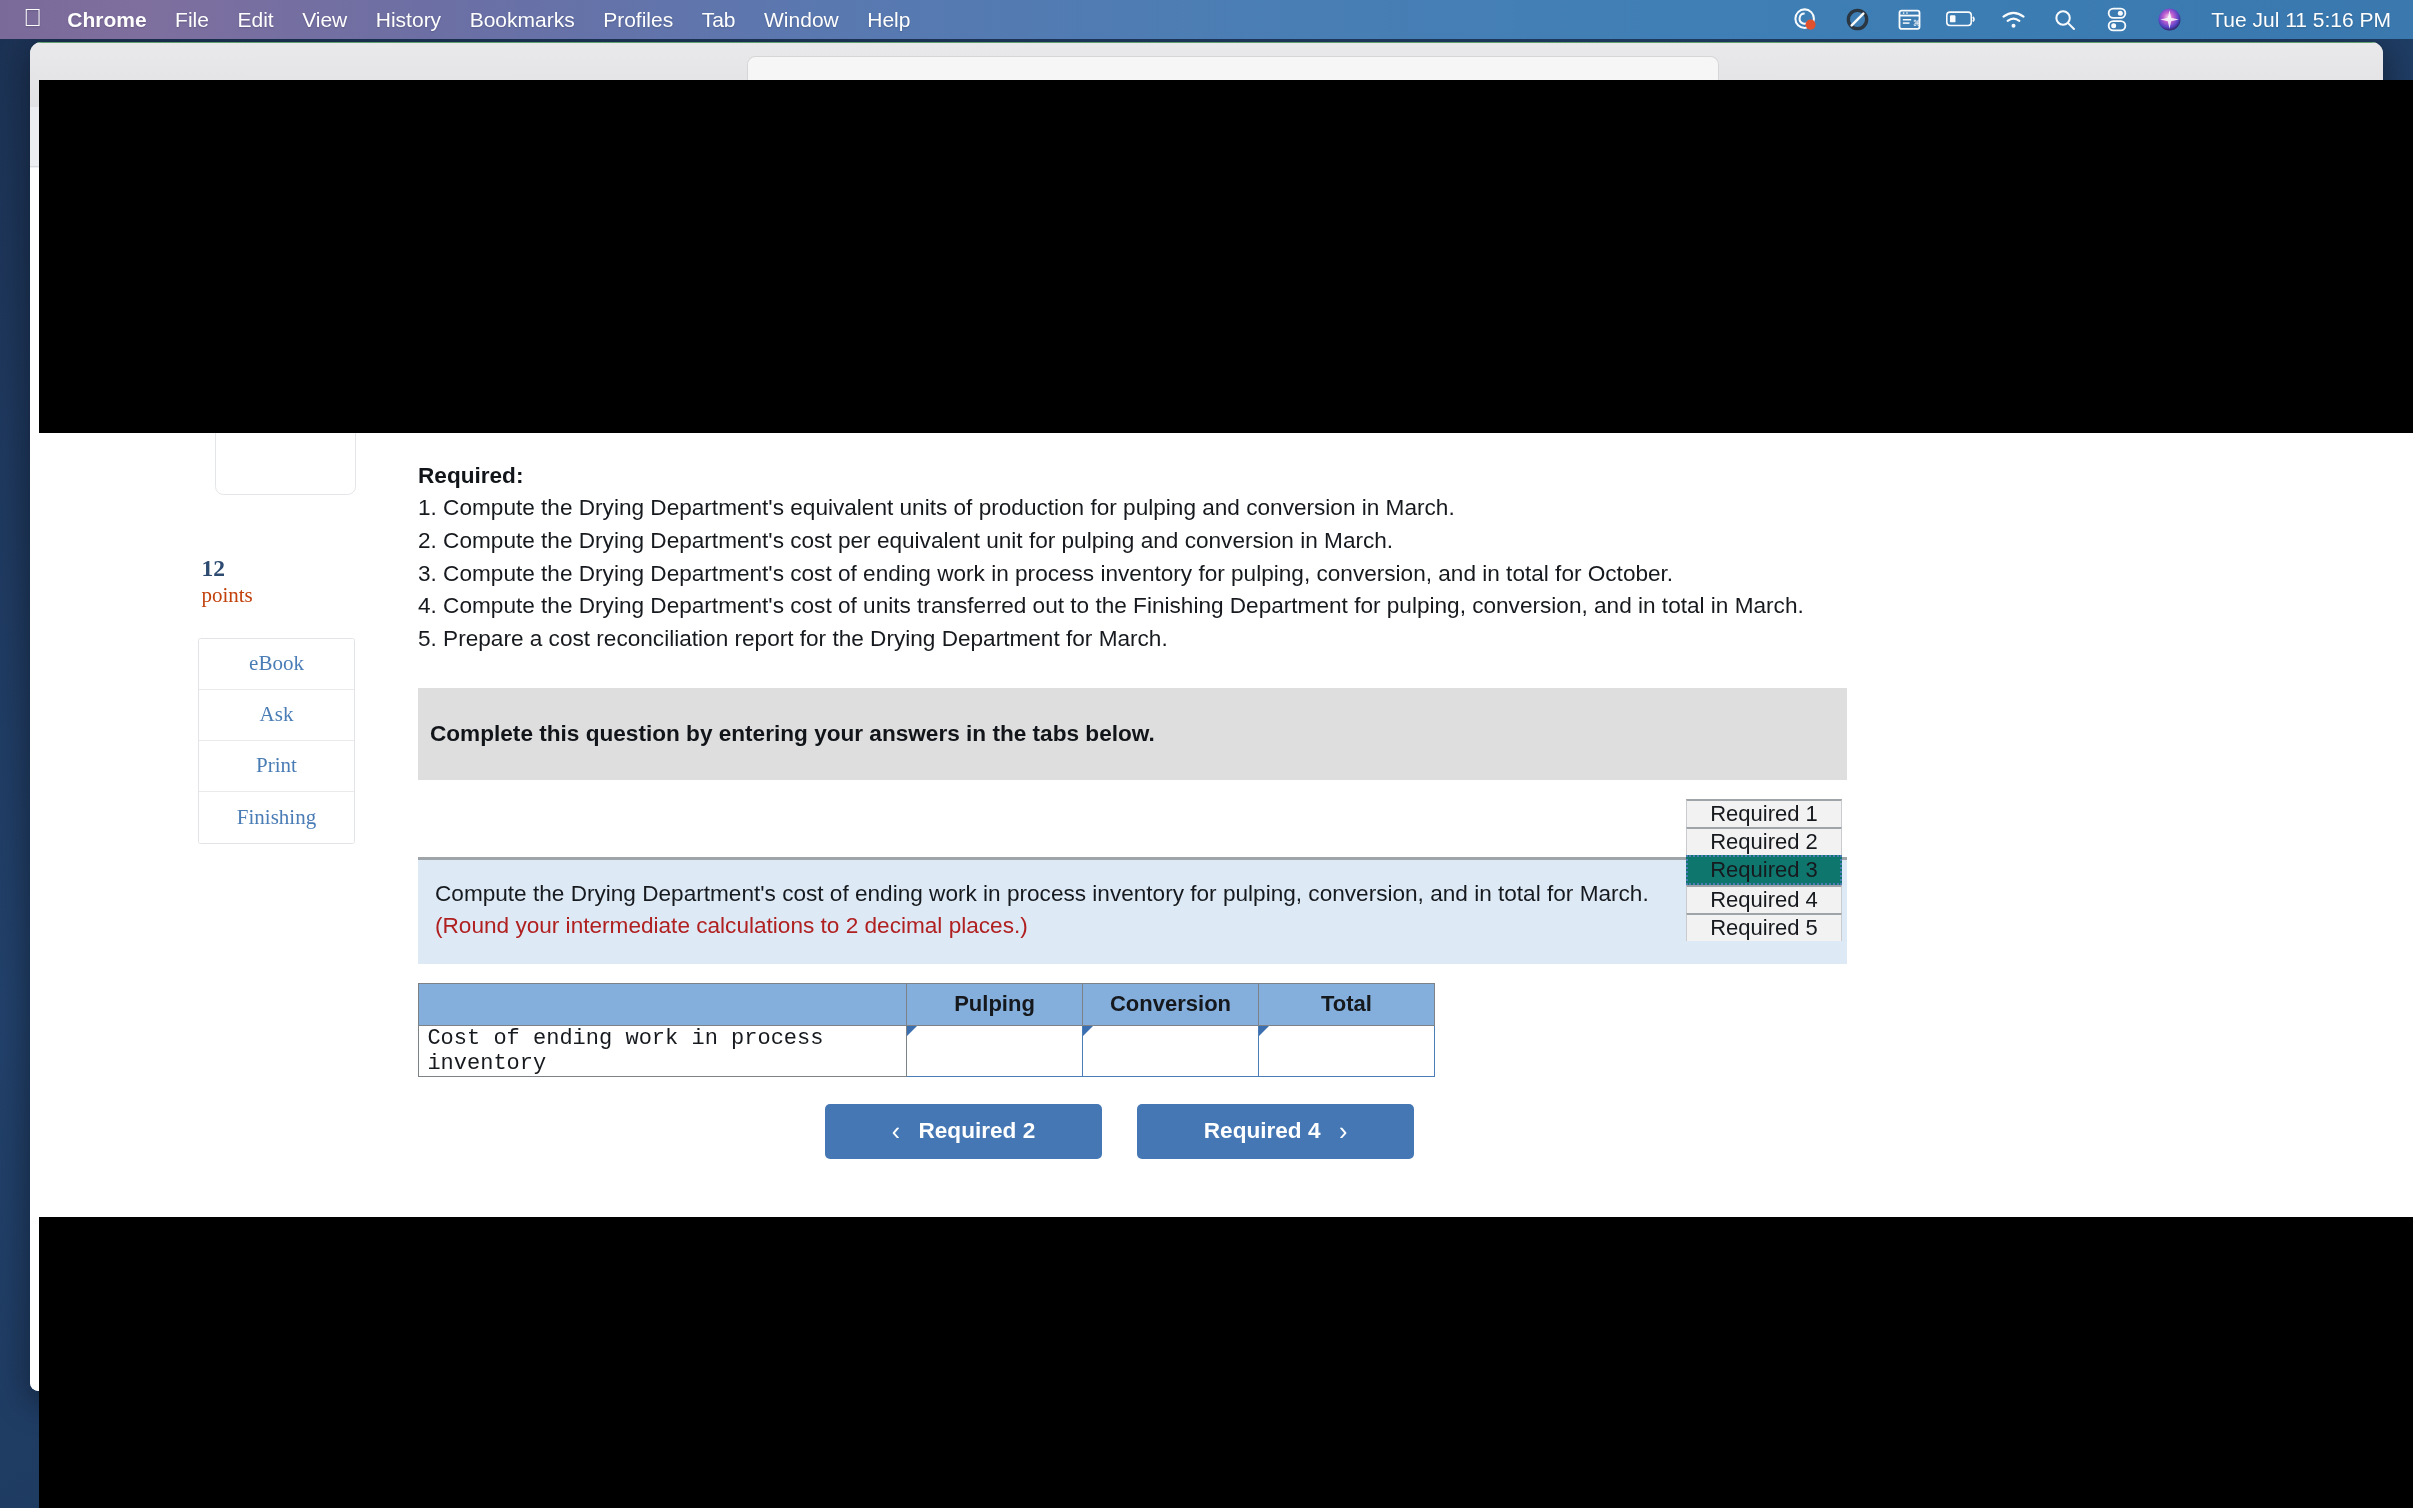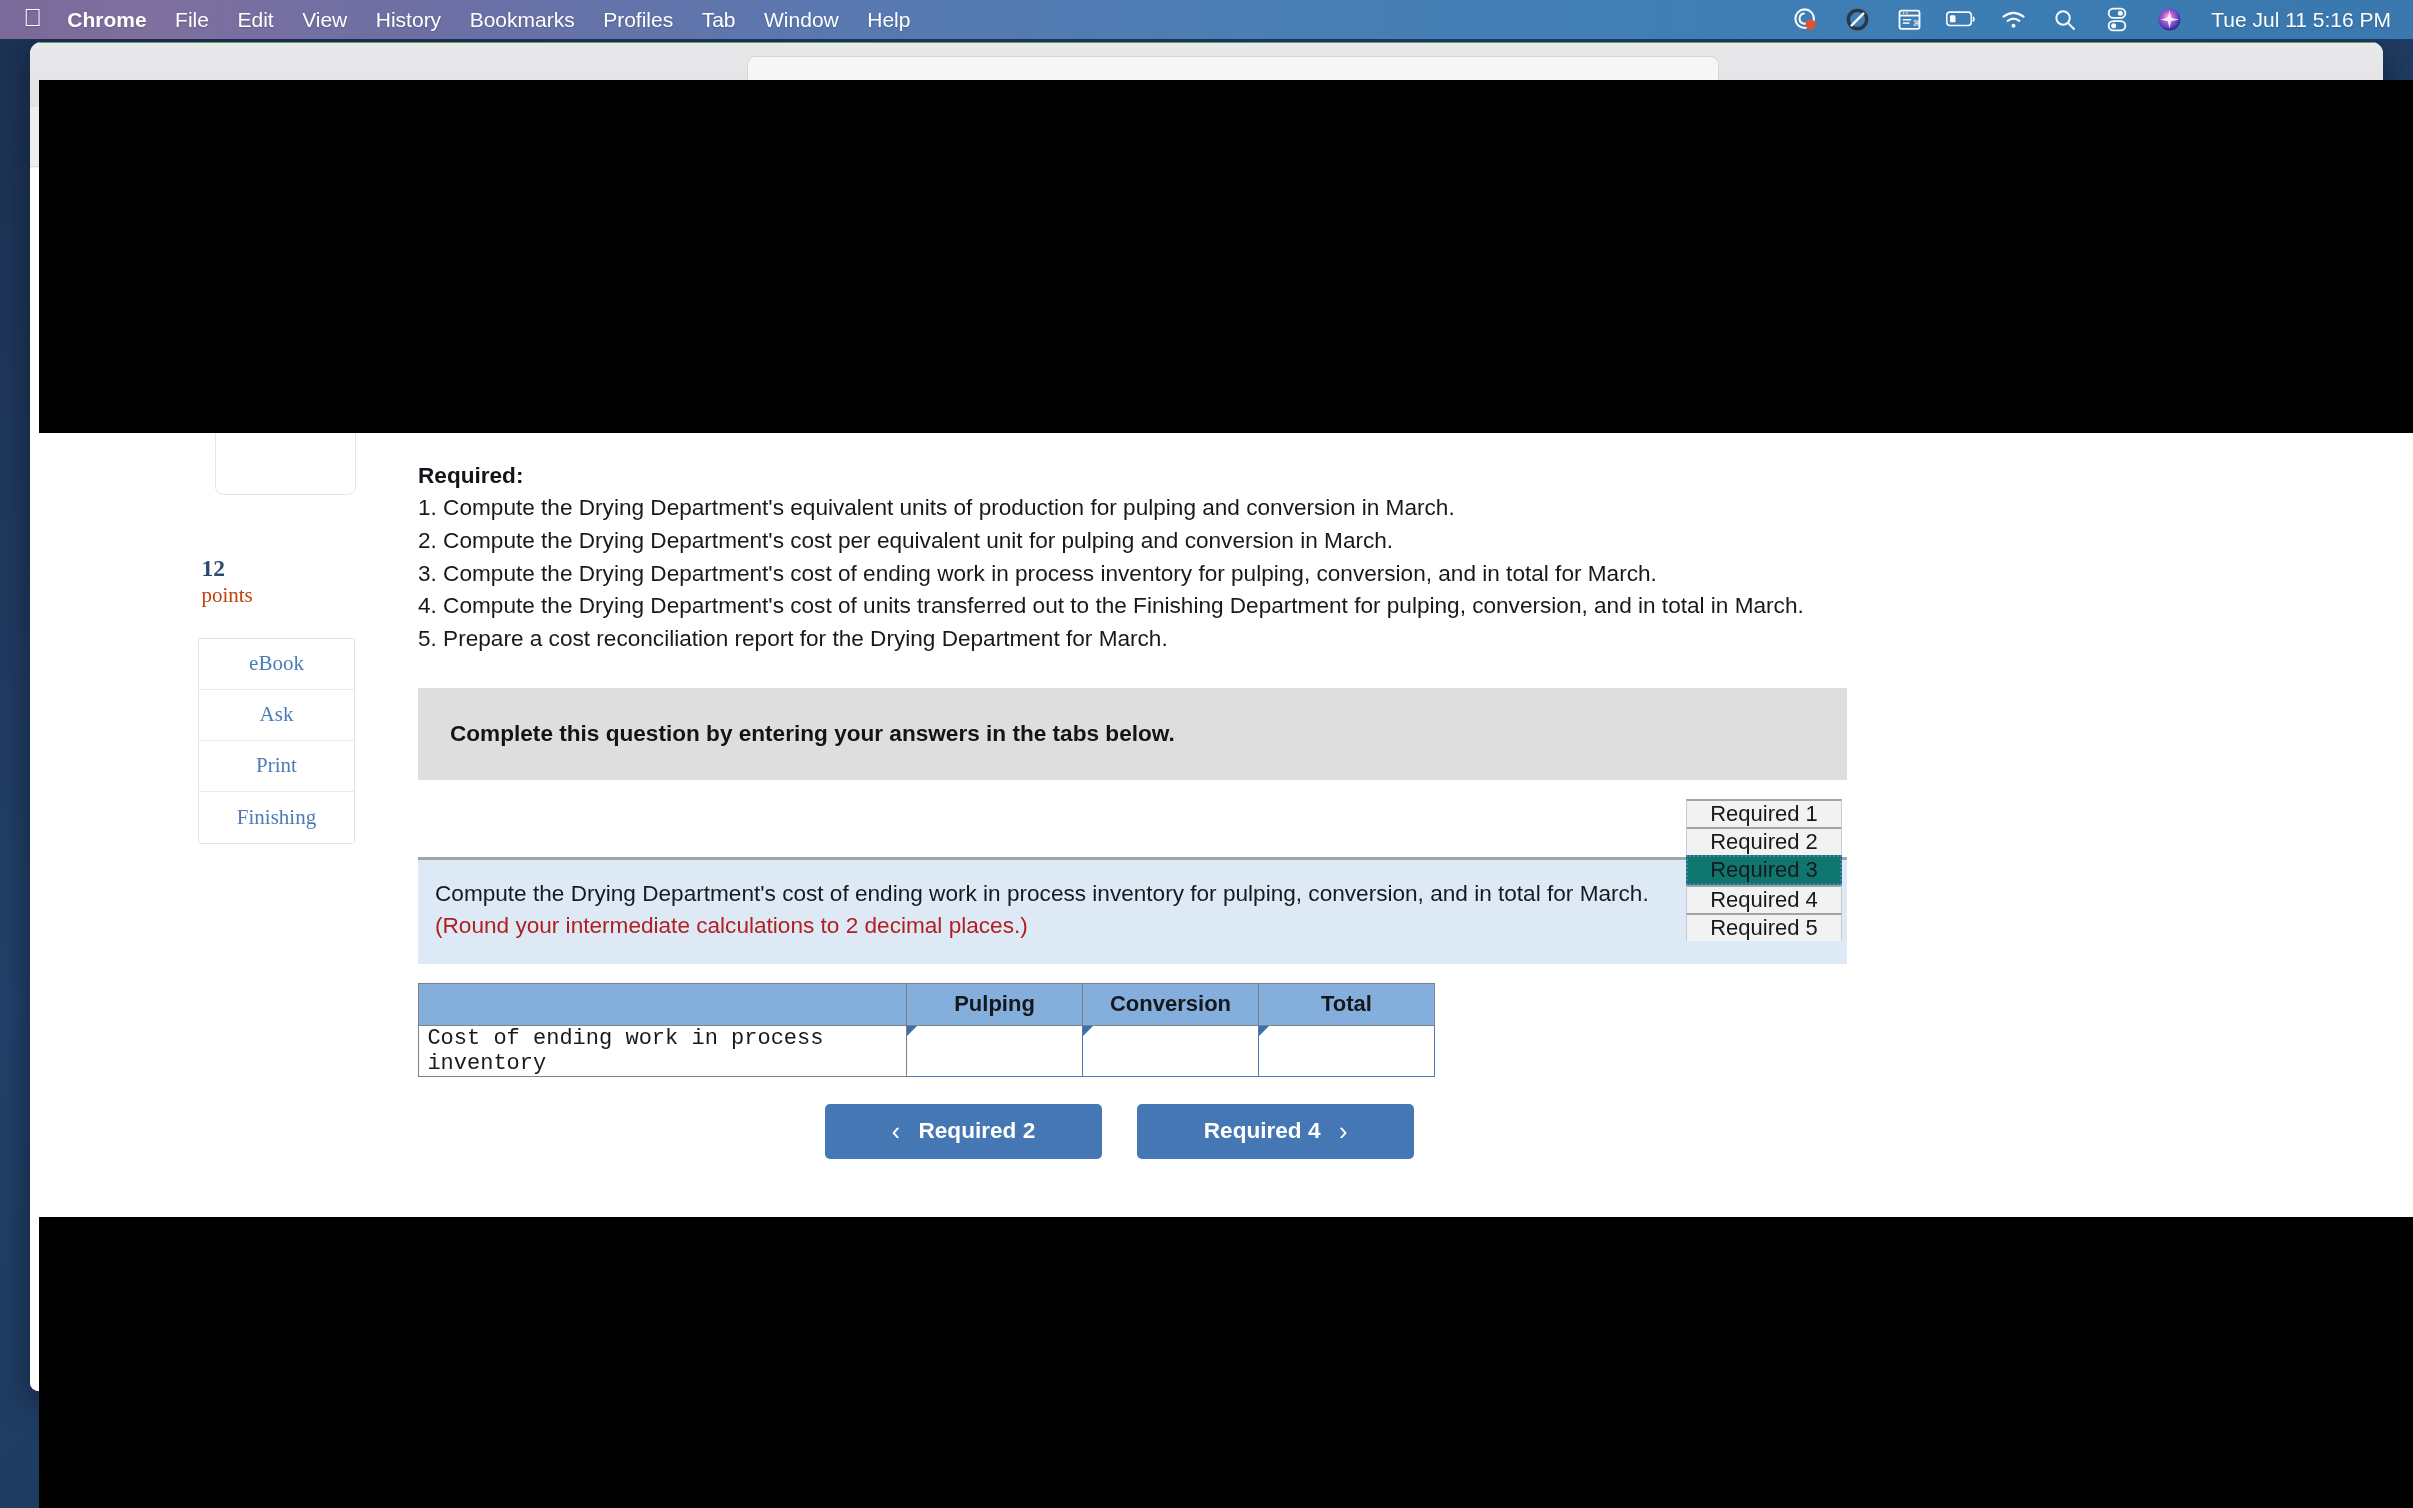--- a/index.html
+++ b/index.html
@@ -217,21 +217,21 @@
     max-width: 1546px;
   }
 
   #complete-banner {
     margin-top: 32px;
     width: 1429px;
     height: 92px;
     background: #dedede;
     display: flex;
     align-items: center;
-    padding-left: 32px;
+    padding-left: 12px;
   }
   #complete-banner .banner-text {
     font-size: 22.6px;
     font-weight: bold;
     color: #111418;
   }
 
   
   #tab-row {
     position: relative;
@@ -393,21 +393,21 @@
       <div class="rail-btn">Finishing</div>
     </div>
   </div>
 
   <div id="main-col">
 
     <div id="required-heading">Required:</div>
 
     <div class="req-line">1. Compute the Drying Department's equivalent units of production for pulping and conversion in March.</div>
     <div class="req-line">2. Compute the Drying Department's cost per equivalent unit for pulping and conversion in March.</div>
-    <div class="req-line">3. Compute the Drying Department's cost of ending work in process inventory for pulping, conversion, and in total for March.</div>
+    <div class="req-line">3. Compute the Drying Department's cost of ending work in process inventory for pulping, conversion, and in total for October.</div>
     <div class="req-line">4. Compute the Drying Department's cost of units transferred out to the Finishing Department for pulping, conversion, and in total in March.</div>
     <div class="req-line">5. Prepare a cost reconciliation report for the Drying Department for March.</div>
 
     <div id="complete-banner">
       <span class="banner-text">Complete this question by entering your answers in the tabs below.</span>
     </div>
 
     <div id="tab-row">
       <div class="req-tab">Required 1</div>
       <div class="req-tab">Required 2</div>

